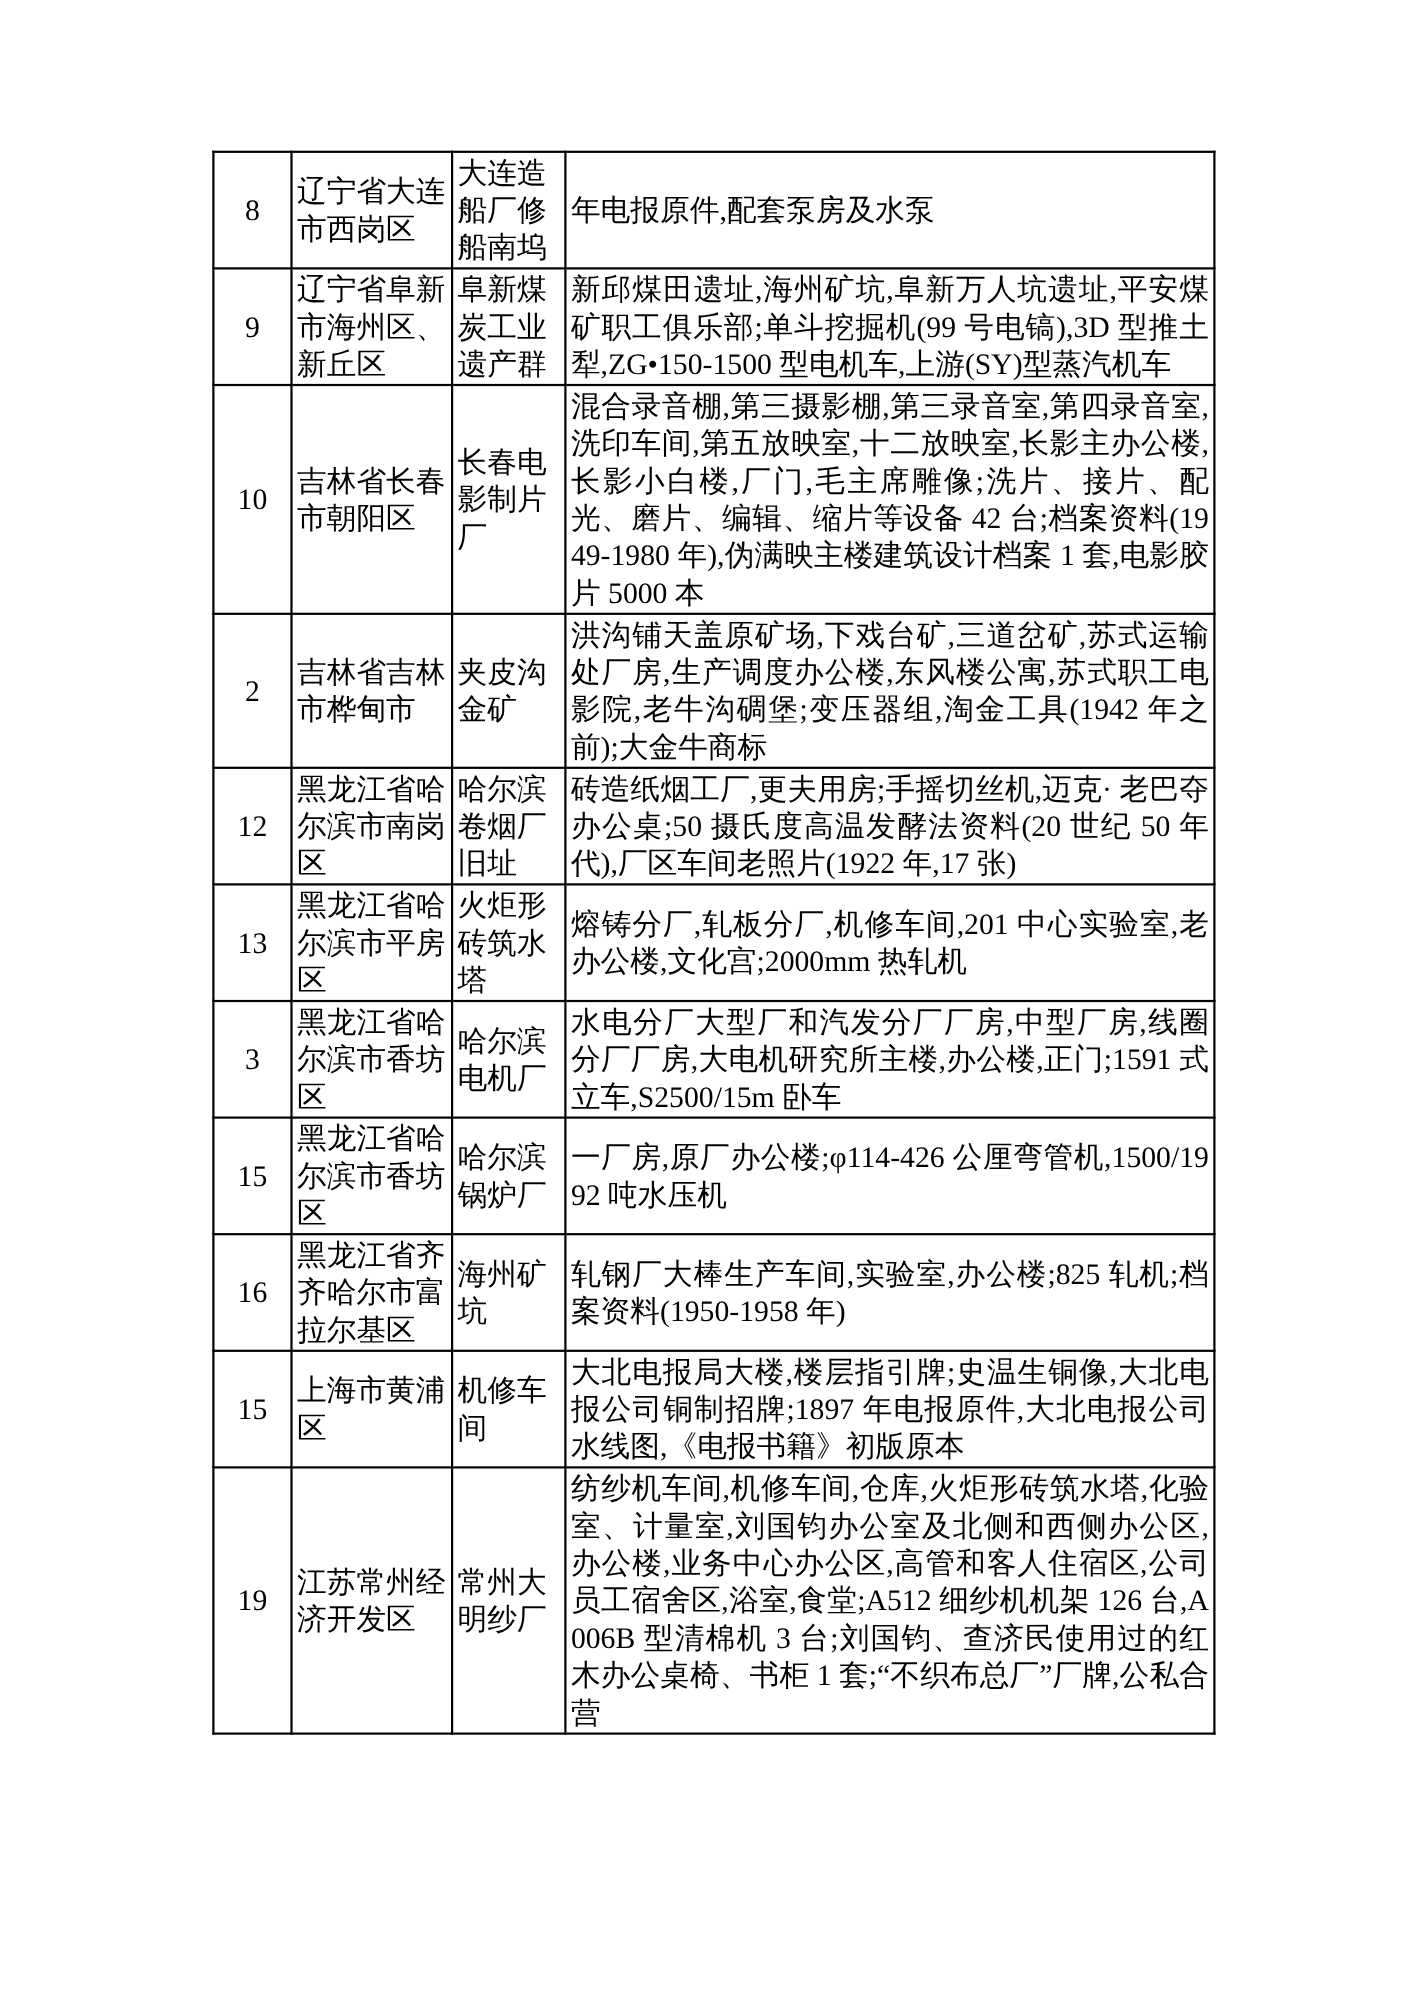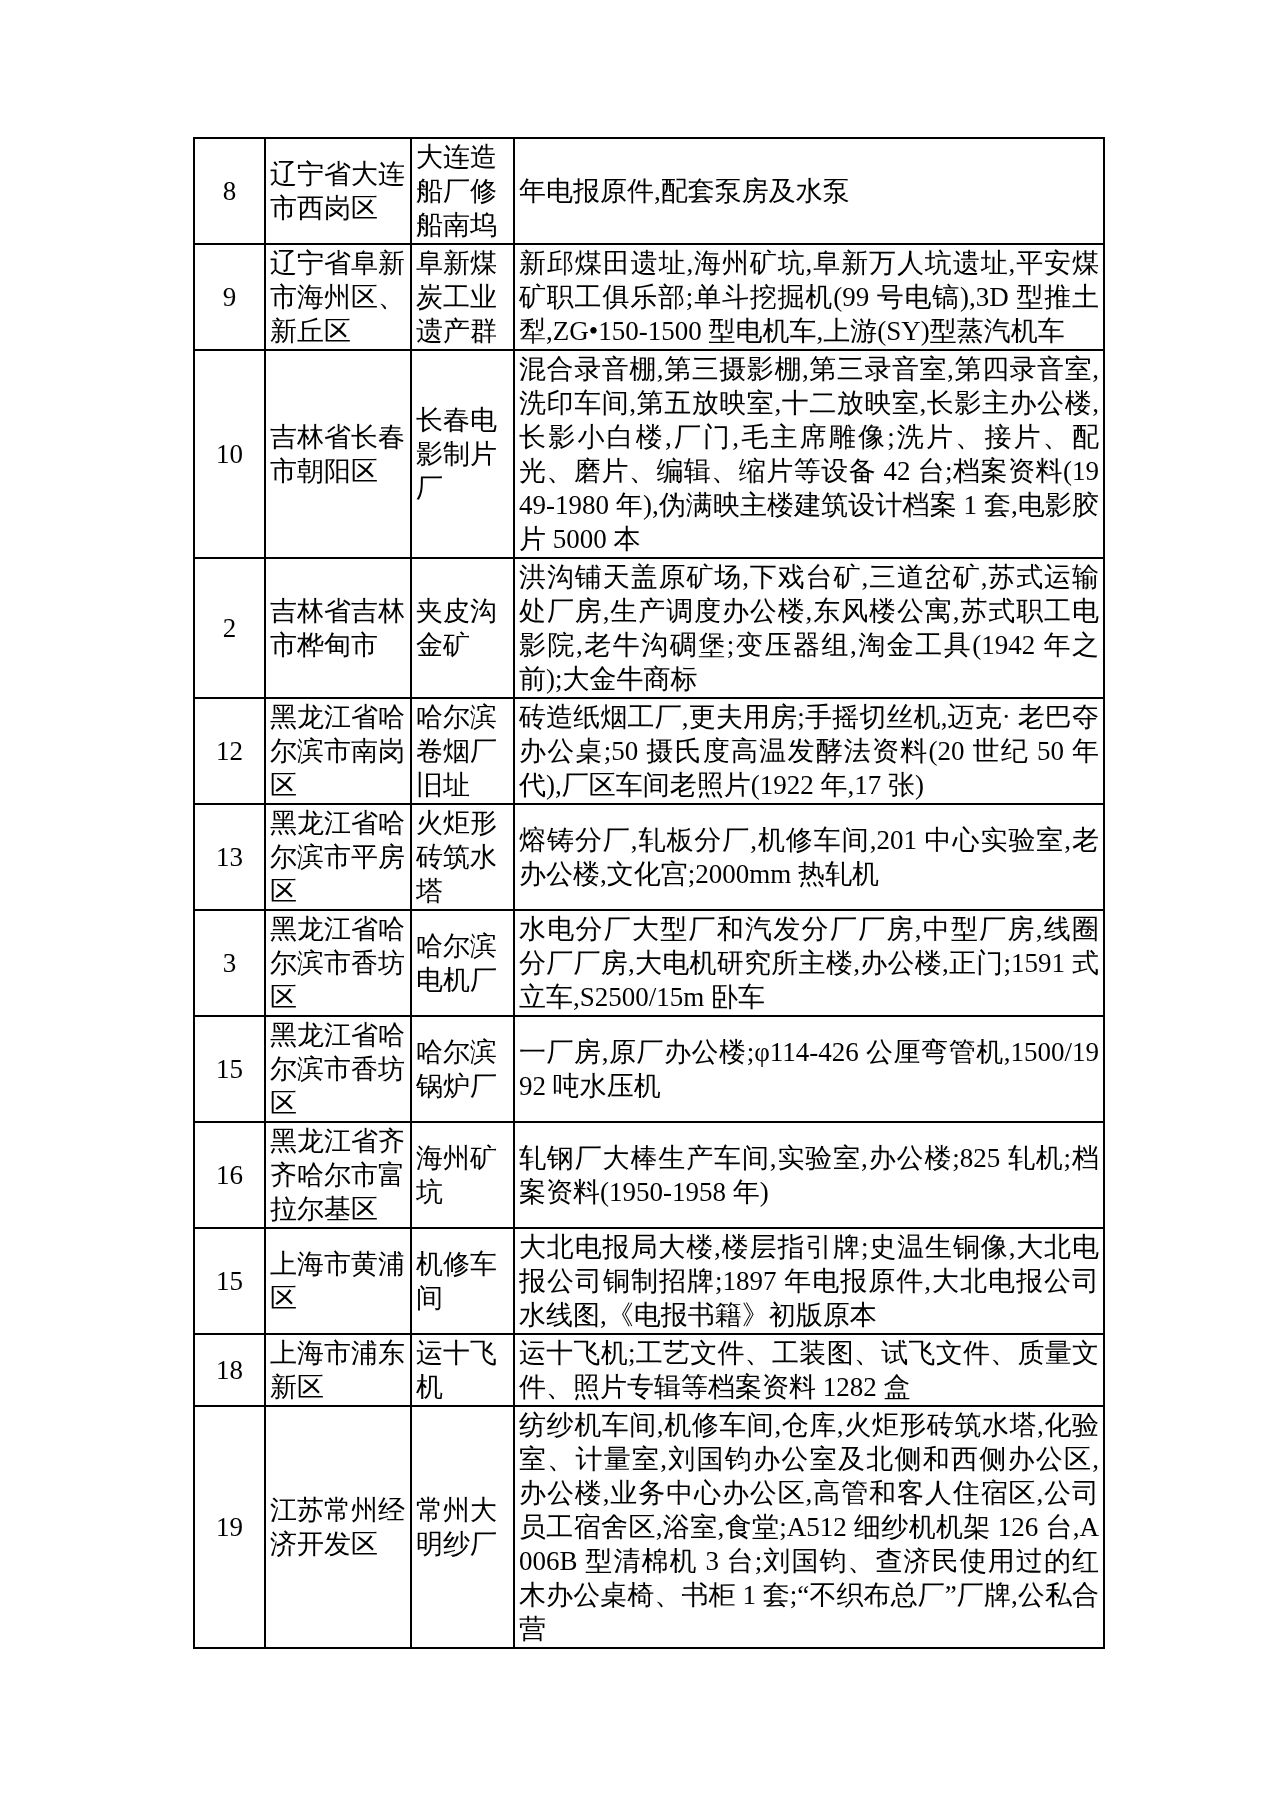--- a/index.html
+++ b/index.html
@@ -113,26 +113,20 @@
         <td class="cell-name">海州矿坑</td>
         <td class="cell-desc">轧钢厂大棒生产车间,实验室,办公楼;825 轧机;档案资料(1950-1958 年)</td>
       </tr>
       <tr>
         <td class="cell-num">15</td>
         <td class="cell-loc">上海市黄浦区</td>
         <td class="cell-name">机修车间</td>
         <td class="cell-desc">大北电报局大楼,楼层指引牌;史温生铜像,大北电报公司铜制招牌;1897 年电报原件,大北电报公司水线图,《电报书籍》初版原本</td>
       </tr>
       <tr>
-        <td class="cell-num">18</td>
-        <td class="cell-loc">上海市浦东新区</td>
-        <td class="cell-name">运十飞机</td>
-        <td class="cell-desc">运十飞机;工艺文件、工装图、试飞文件、质量文件、照片专辑等档案资料 1282 盒</td>
-      </tr>
-      <tr>
         <td class="cell-num">19</td>
         <td class="cell-loc">江苏常州经济开发区</td>
         <td class="cell-name">常州大明纱厂</td>
         <td class="cell-desc">纺纱机车间,机修车间,仓库,火炬形砖筑水塔,化验室、计量室,刘国钧办公室及北侧和西侧办公区,办公楼,业务中心办公区,高管和客人住宿区,公司员工宿舍区,浴室,食堂;A512 细纱机机架 126 台,A006B 型清棉机 3 台;刘国钧、查济民使用过的红木办公桌椅、书柜 1 套;“不织布总厂”厂牌,公私合营</td>
       </tr>
     </tbody>
   </table>
 </div>
 
 </body></html>

